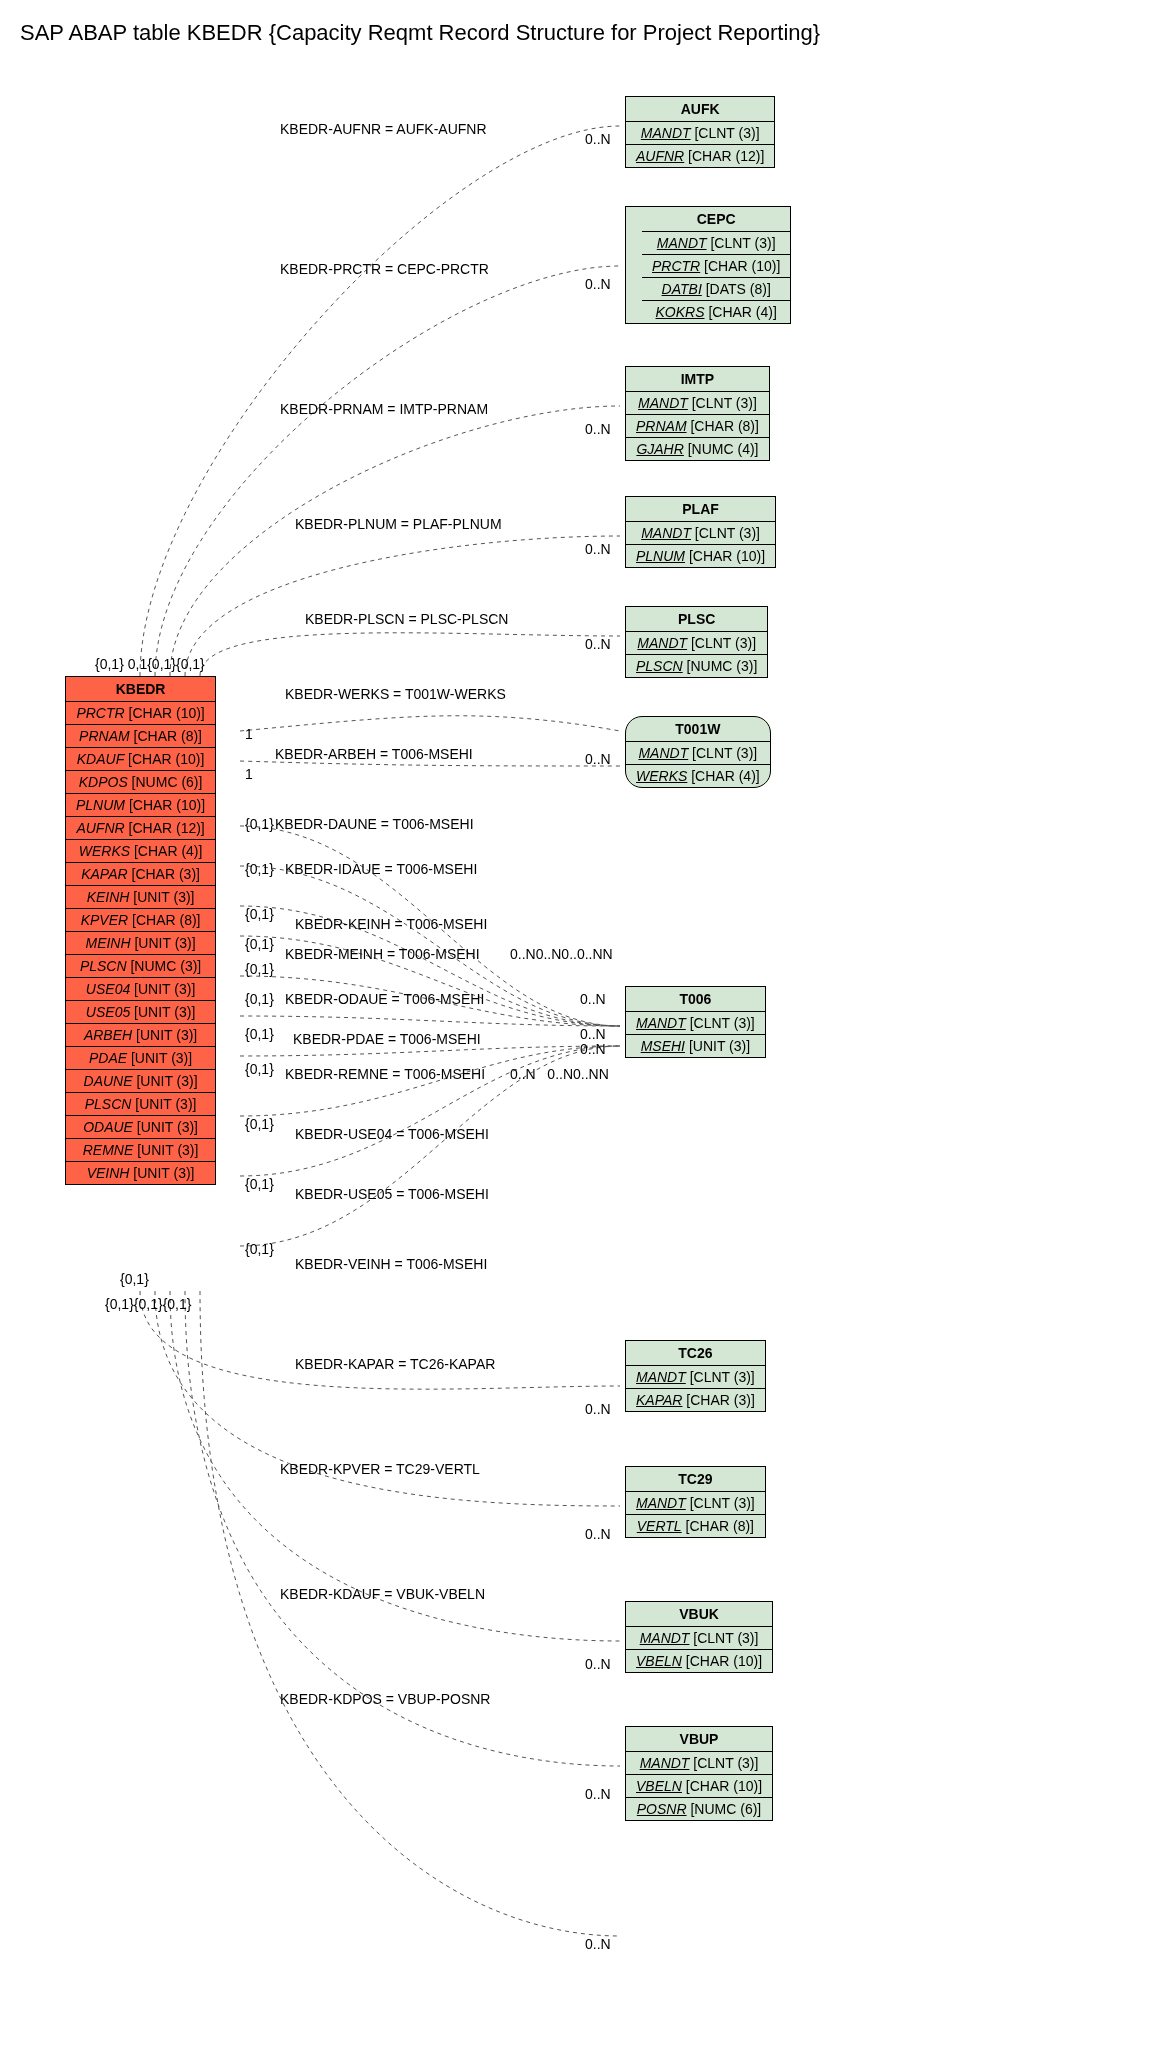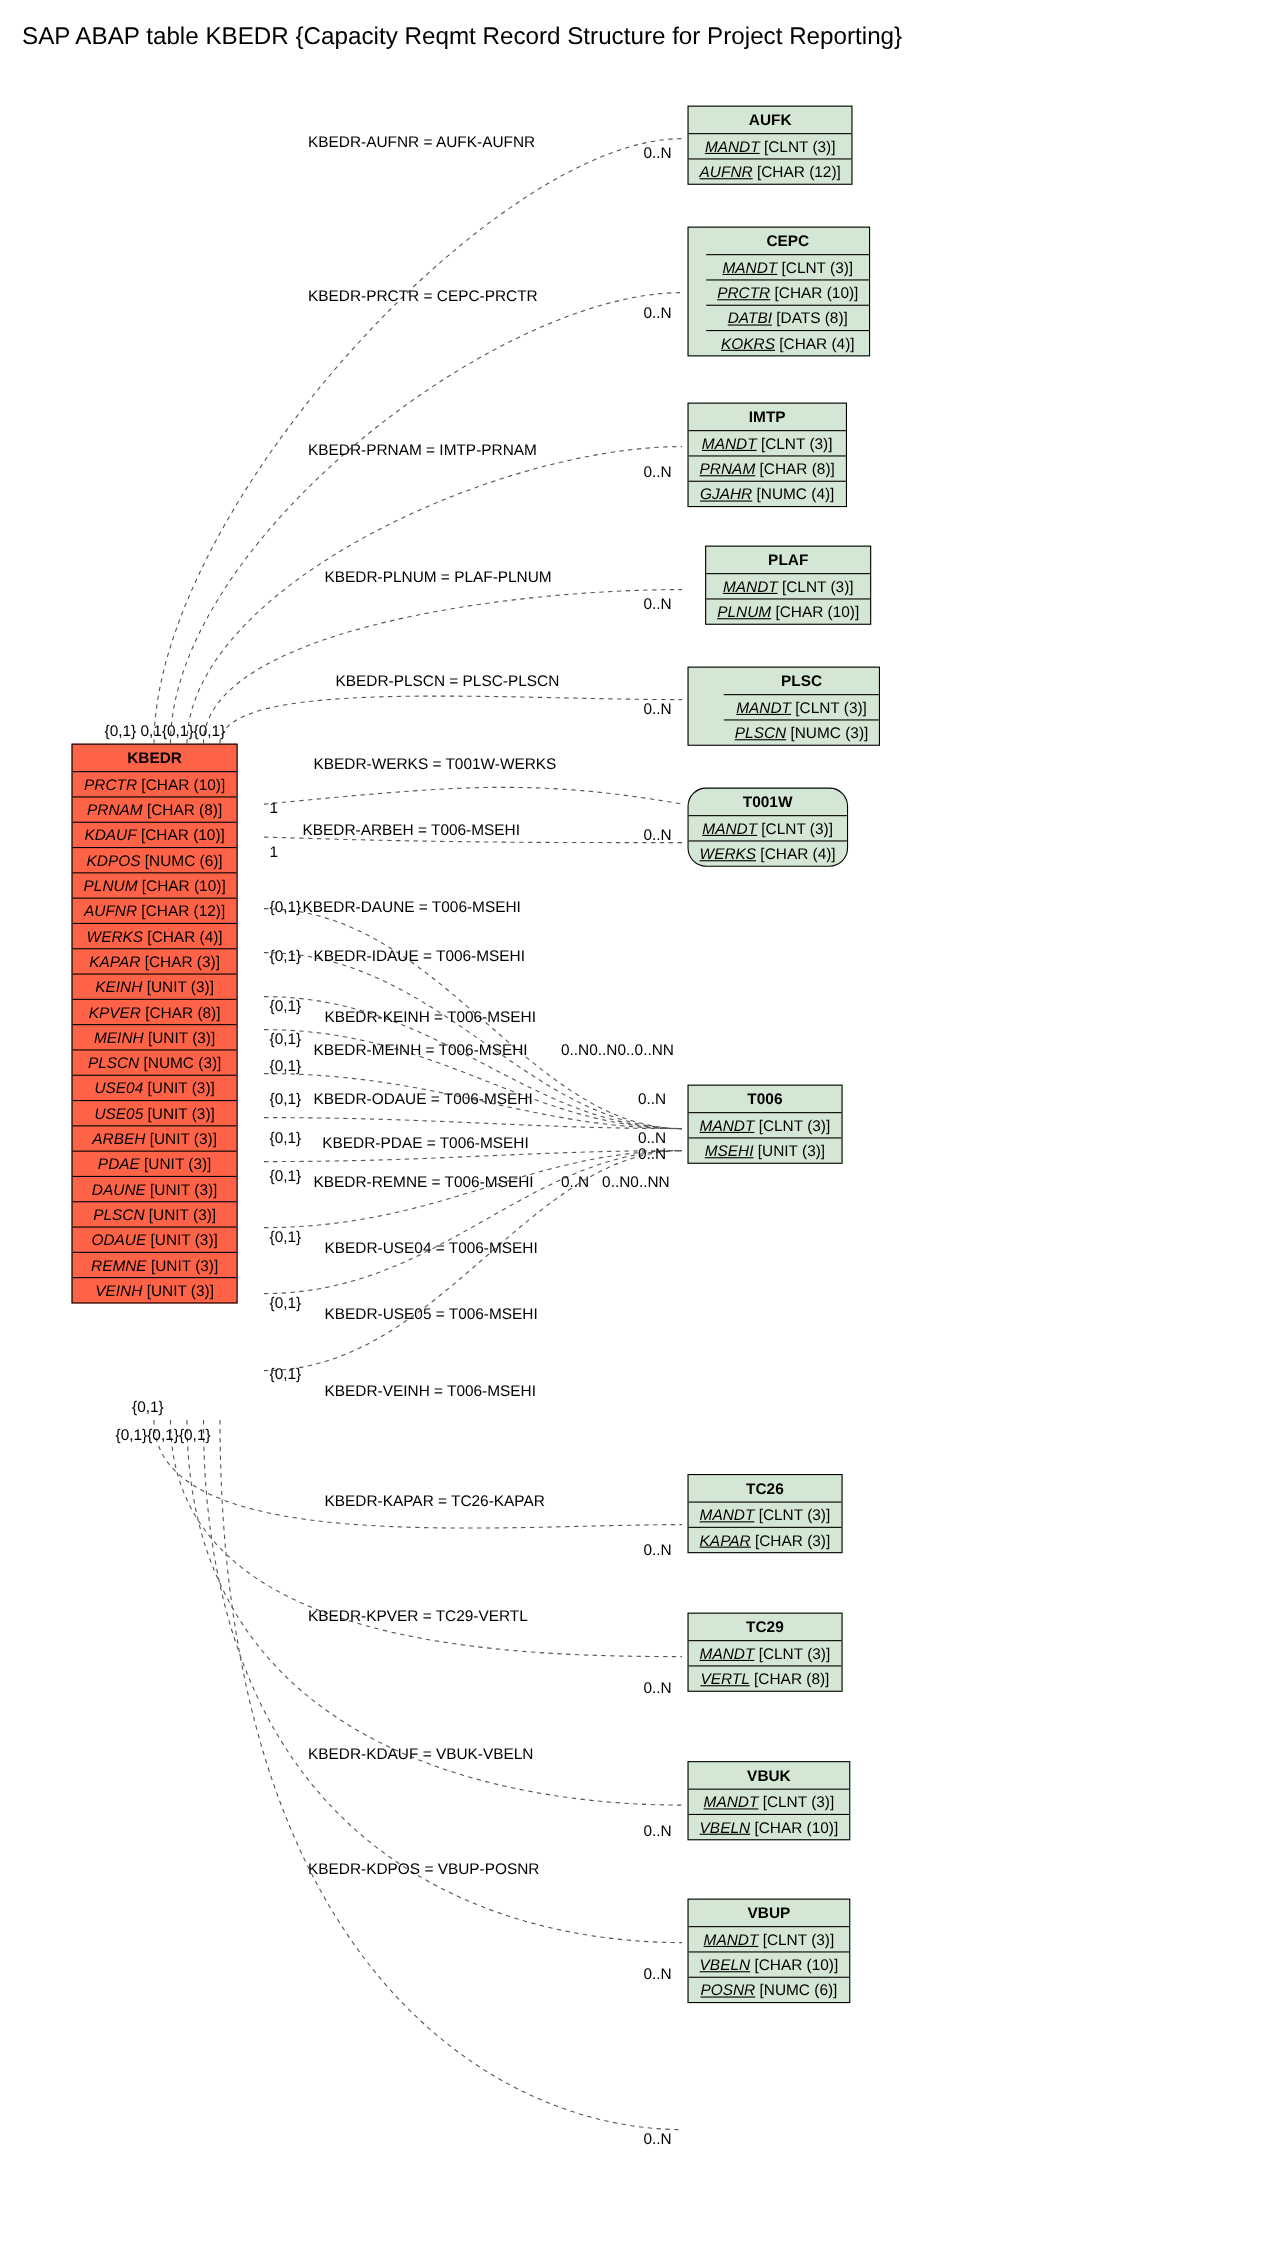--- a/index.html
+++ b/index.html
@@ -144,26 +144,26 @@
       <div class="fld"><span class="underline">PRCTR</span><span class="plain"> [CHAR (10)]</span></div>
       <div class="fld"><span class="underline">DATBI</span><span class="plain"> [DATS (8)]</span></div>
       <div class="fld"><span class="underline">KOKRS</span><span class="plain"> [CHAR (4)]</span></div>
     </div>
   <div class="entity entity-rel" style="left:605px; top:300px;">
       <div class="hdr">IMTP</div>
       <div class="fld"><span class="underline">MANDT</span><span class="plain"> [CLNT (3)]</span></div>
       <div class="fld"><span class="underline">PRNAM</span><span class="plain"> [CHAR (8)]</span></div>
       <div class="fld"><span class="underline">GJAHR</span><span class="plain"> [NUMC (4)]</span></div>
     </div>
-  <div class="entity entity-rel" style="left:605px; top:430px;margin-left:16px;">
+  <div class="entity entity-rel" style="left:605px; top:430px;">
       <div class="hdr">PLAF</div>
       <div class="fld"><span class="underline">MANDT</span><span class="plain"> [CLNT (3)]</span></div>
       <div class="fld"><span class="underline">PLNUM</span><span class="plain"> [CHAR (10)]</span></div>
     </div>
-  <div class="entity entity-rel" style="left:605px; top:540px;padding-left:32px;">
+  <div class="entity entity-rel" style="left:605px; top:540px;">
       <div class="hdr">PLSC</div>
       <div class="fld"><span class="underline">MANDT</span><span class="plain"> [CLNT (3)]</span></div>
       <div class="fld"><span class="underline">PLSCN</span><span class="plain"> [NUMC (3)]</span></div>
     </div>
   <div class="entity entity-rel" style="left:605px; top:650px;border-radius:17px;">
       <div class="hdr">T001W</div>
       <div class="fld"><span class="underline">MANDT</span><span class="plain"> [CLNT (3)]</span></div>
       <div class="fld"><span class="underline">WERKS</span><span class="plain"> [CHAR (4)]</span></div>
     </div>
   <div class="entity entity-rel" style="left:605px; top:920px;">

